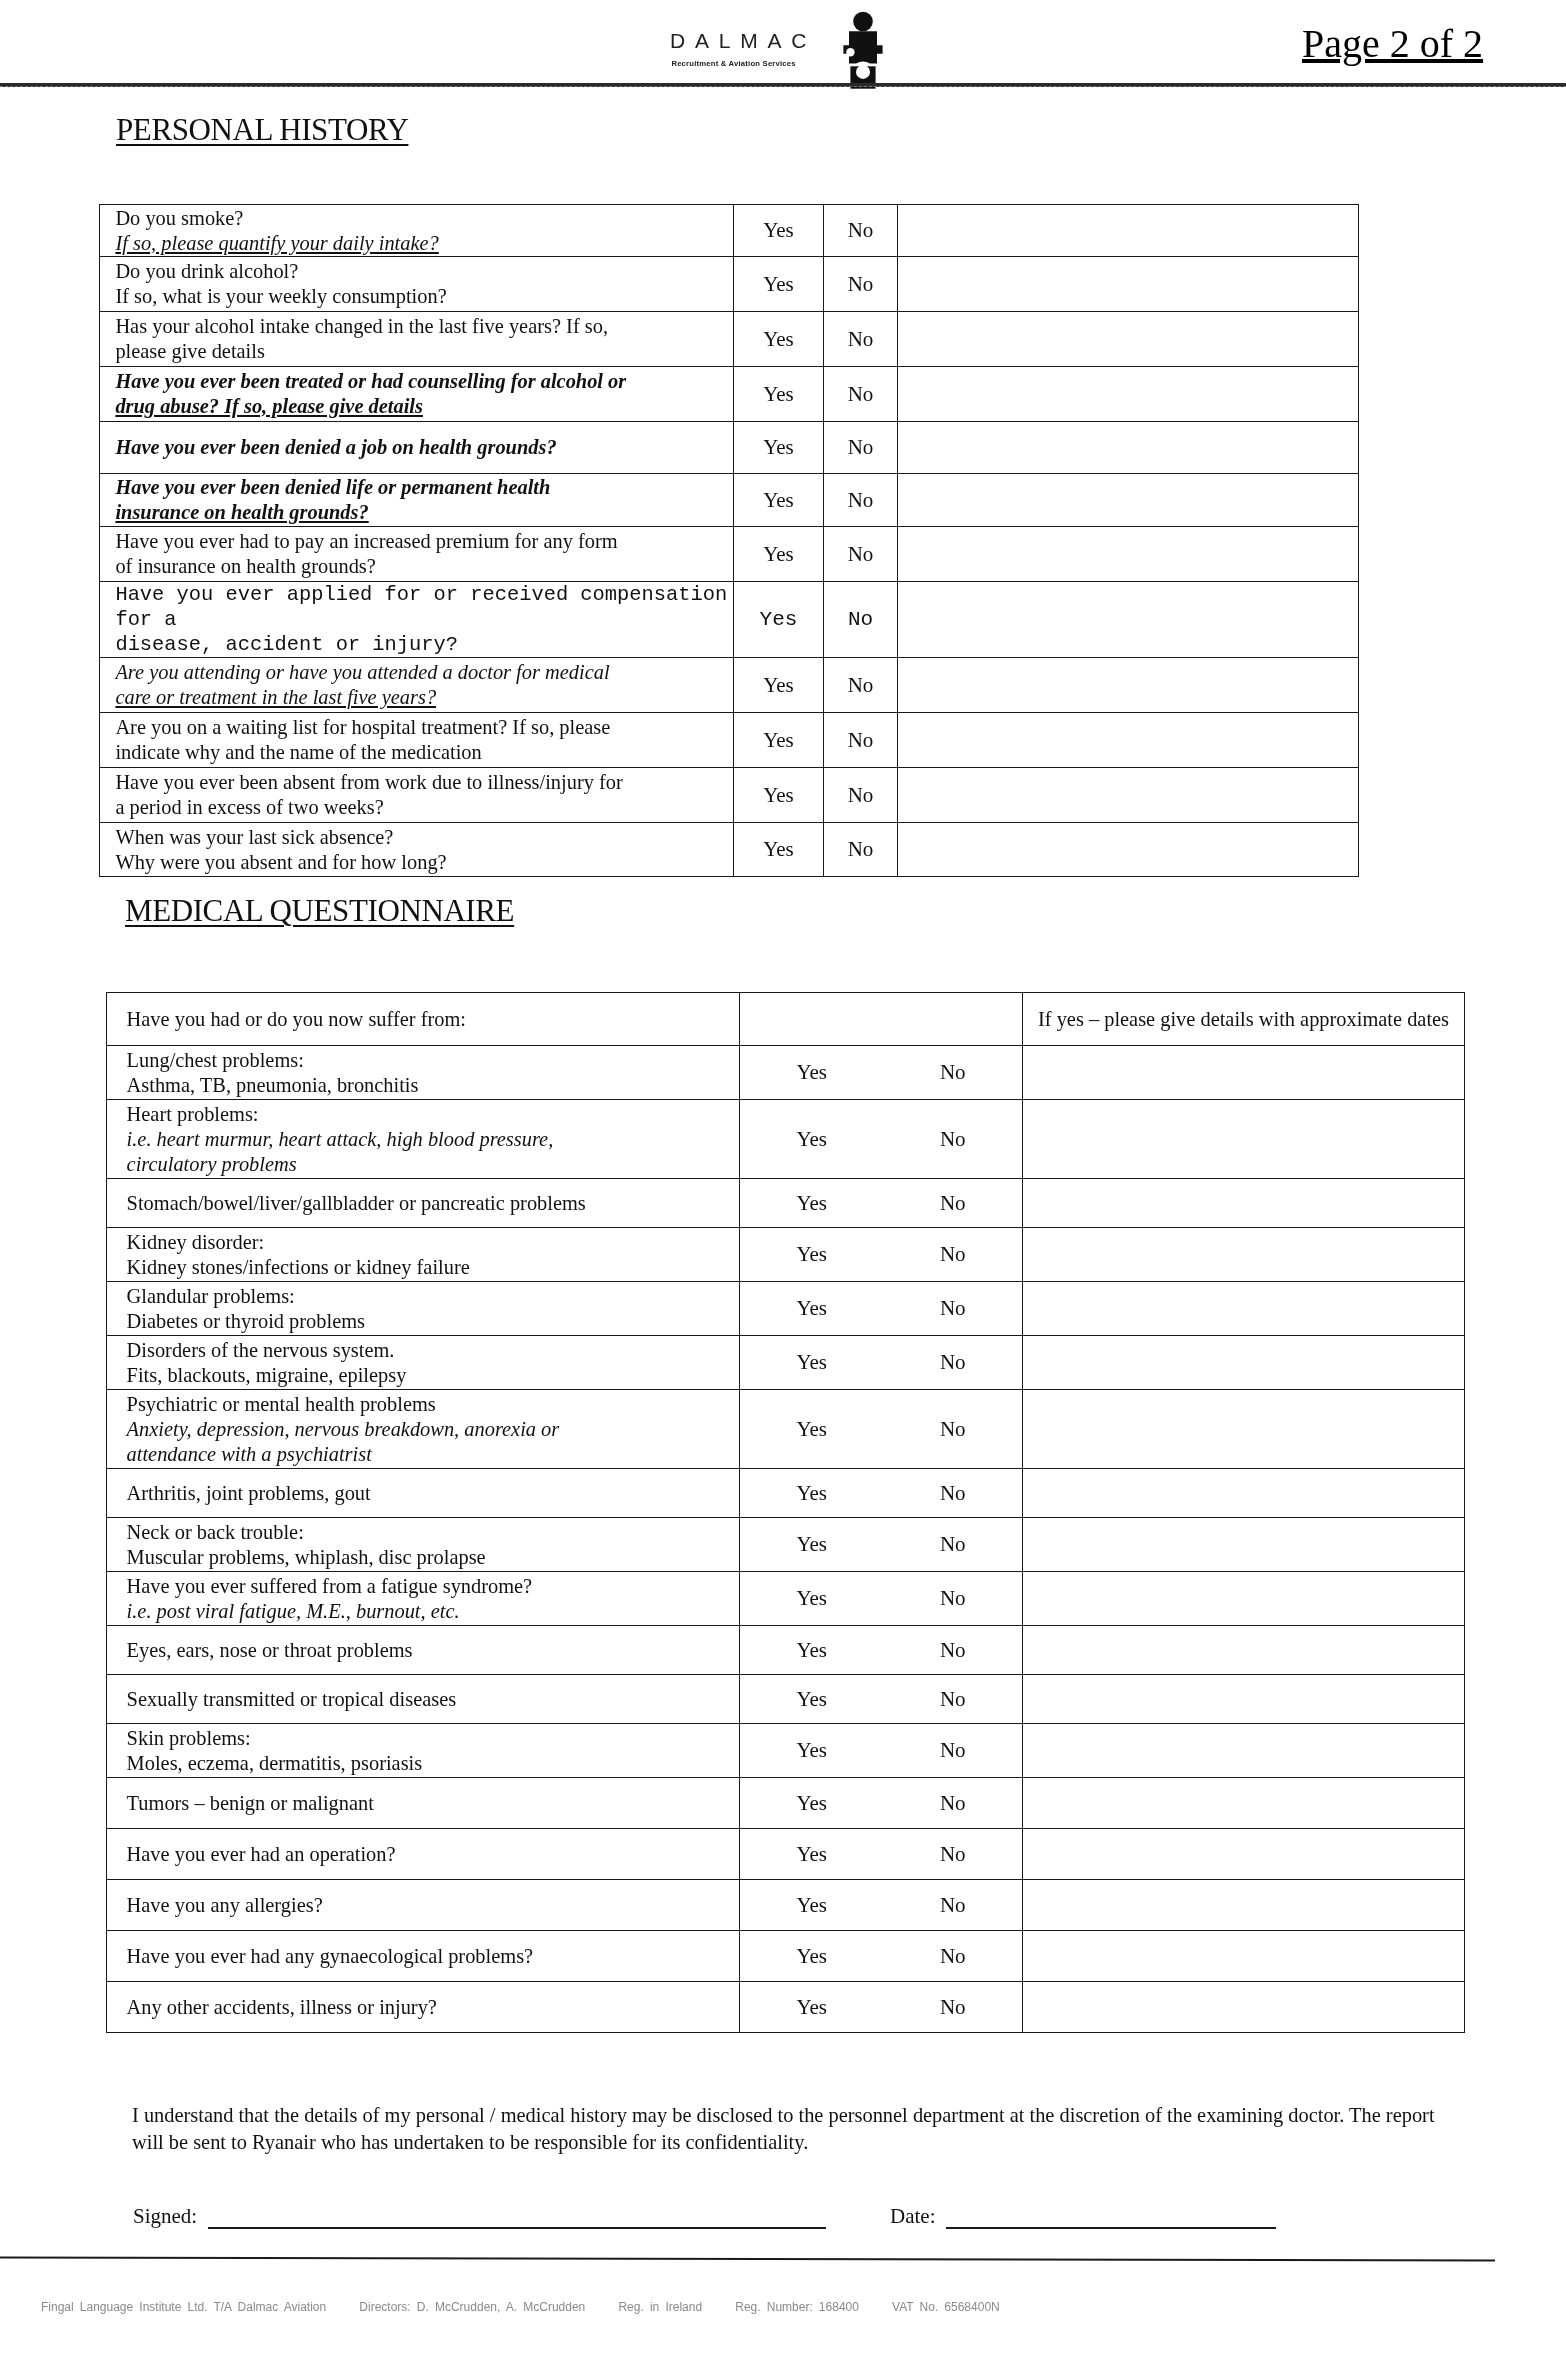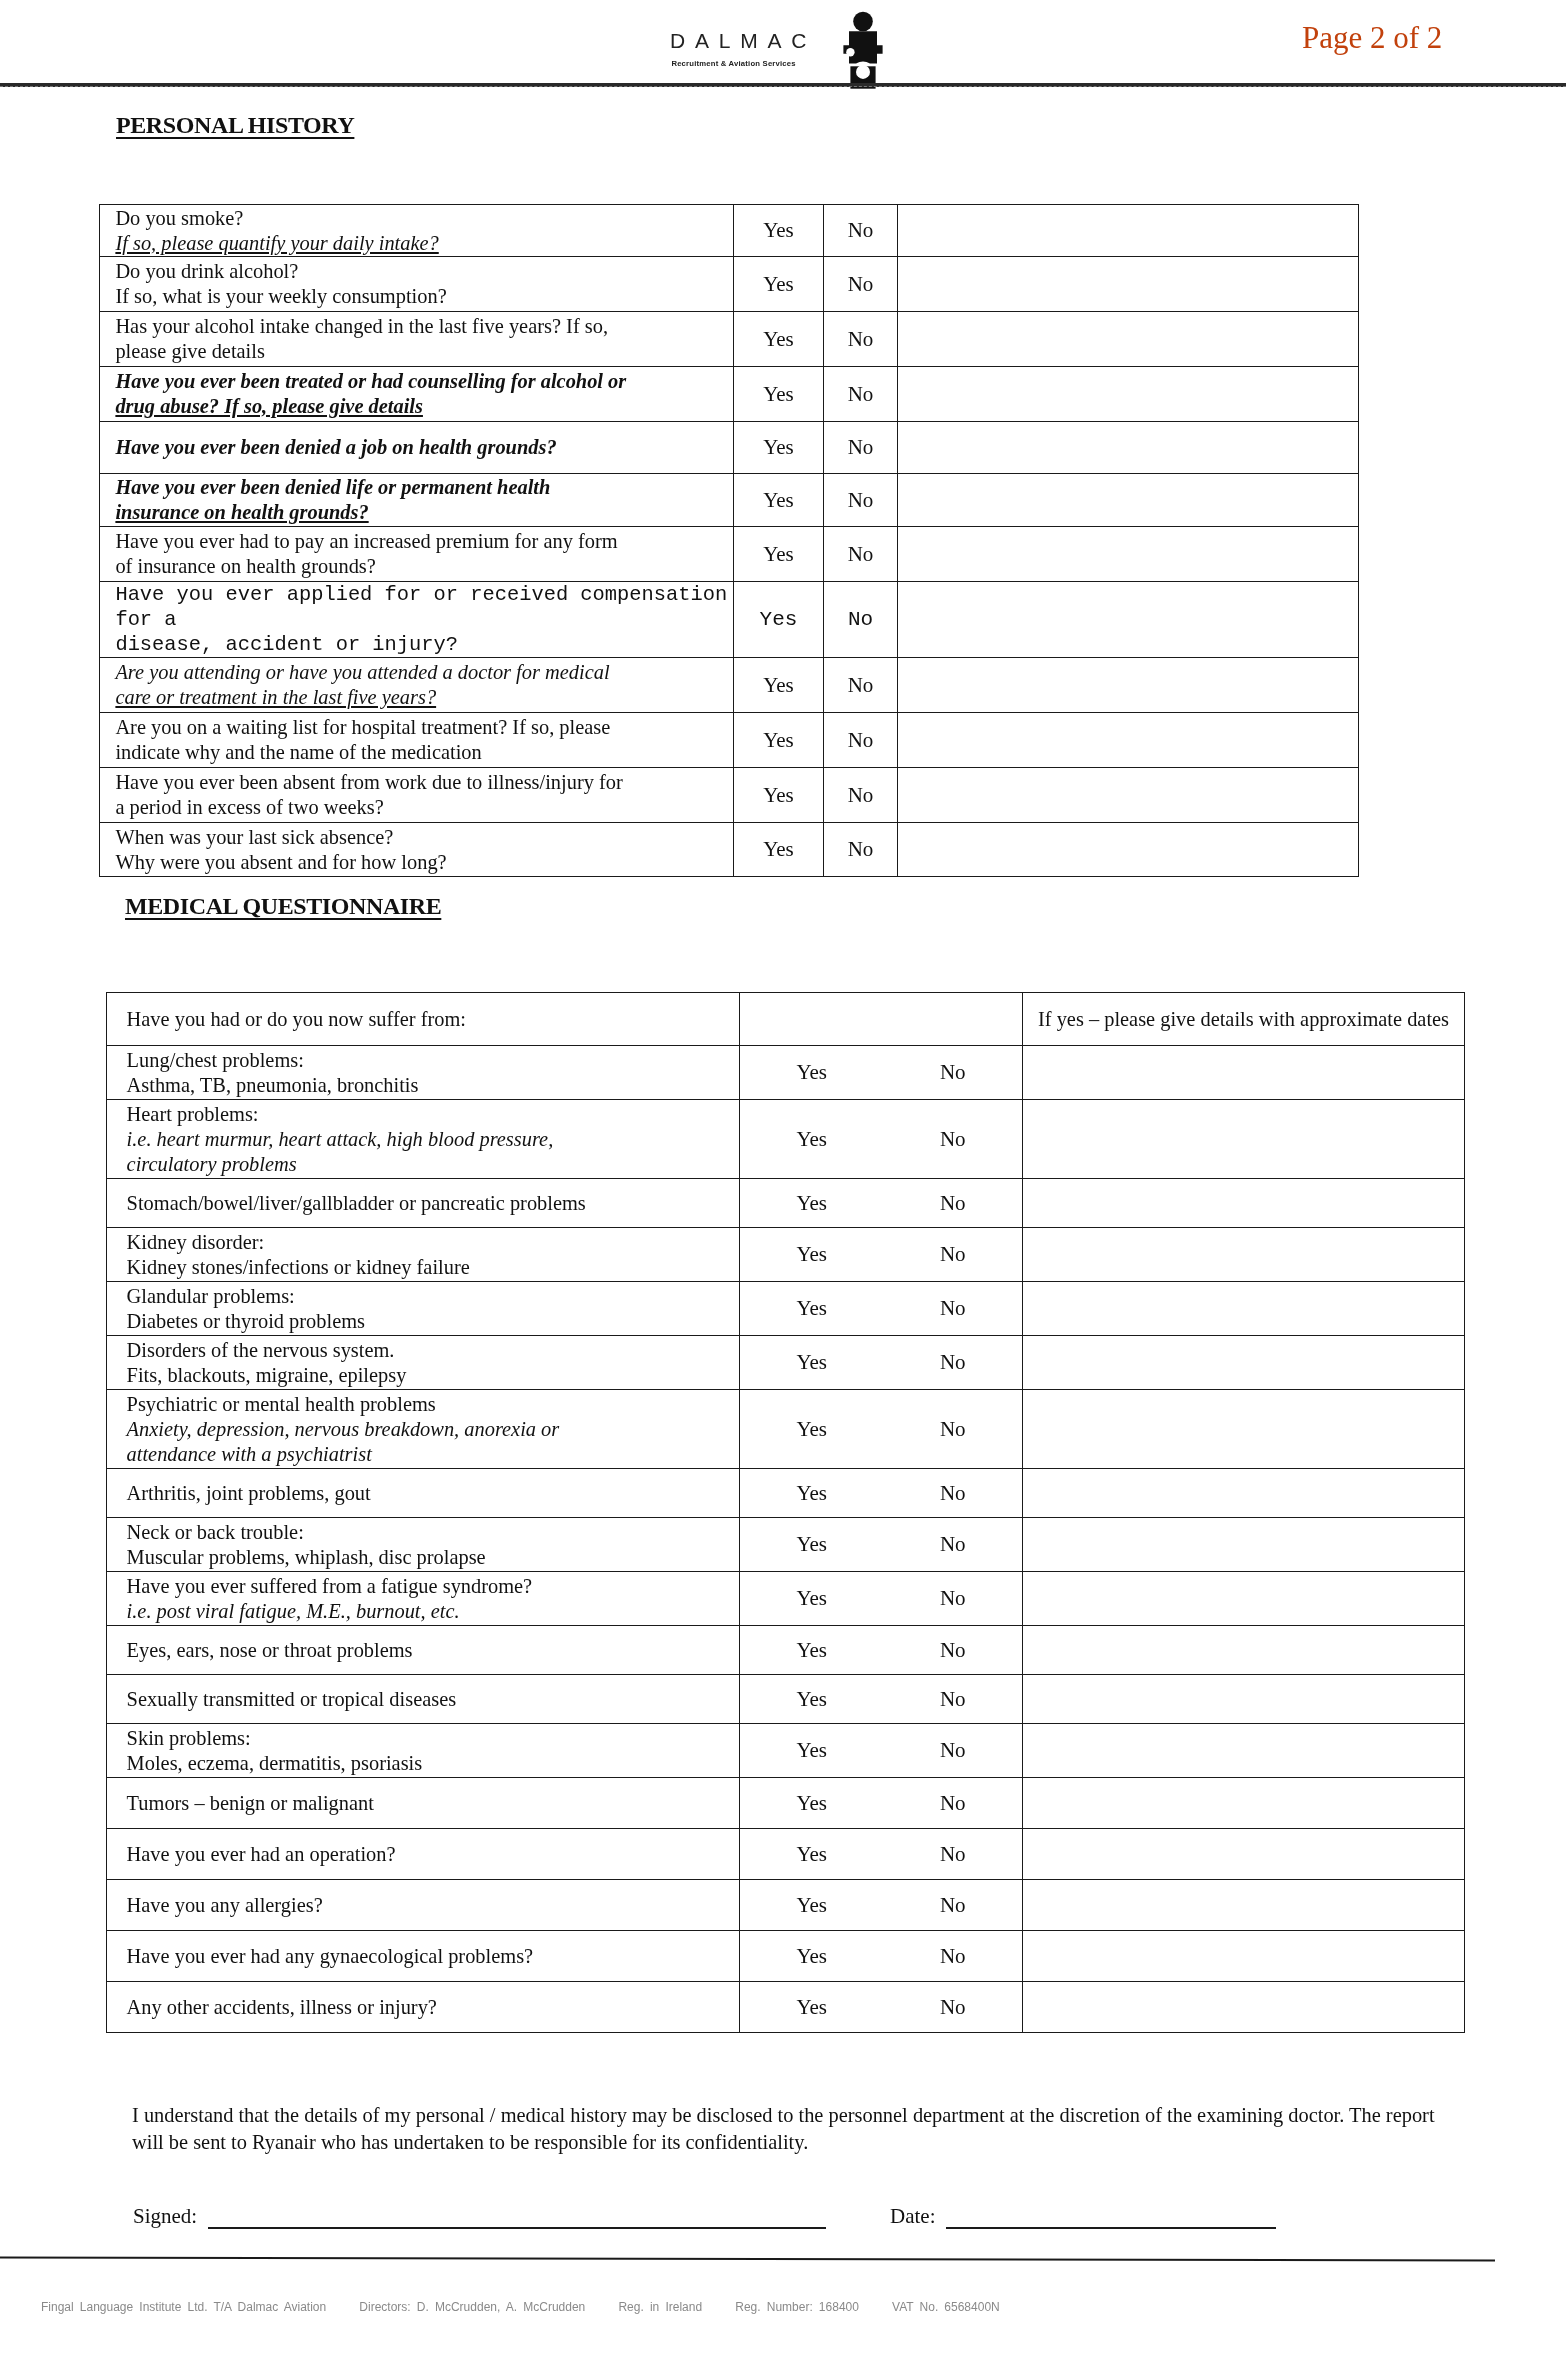--- a/index.html
+++ b/index.html
@@ -6,24 +6,24 @@
   body { width:1566px; height:2354px; position:relative; overflow:hidden;
          font-family:"Liberation Serif","DejaVu Serif",serif; color:#111; }
   .abs { position:absolute; }
   
   .logo-wrap { left:670px; top:9.8px; width:182px; height:77px; }
   .logo-text { position:absolute; left:0; top:19.6px; font-family:"Liberation Sans",sans-serif;
                font-size:21px; letter-spacing:9.8px; color:#222; }
   .logo-sub { position:absolute; left:1.4px; top:49px; font-family:"Liberation Sans",sans-serif;
               font-size:7.7px; font-weight:bold; color:#222; letter-spacing:0.2px; }
   .logo-mark { position:absolute; left:172px; top:0; width:42px; height:79px; }
-  .page-num { left:1302px; top:19.6px; font-size:31px; color:#c2410c; }
+  .page-num { left:1302px; top:19.6px; font-size:40px; text-decoration:underline; color:#000000; }
   .rule-top { left:0; top:83px; width:1566px; height:2.8px; background:#2a2a2a;
               border-bottom:0.7px dashed #777; }
-  .section-title { font-size:24px; font-weight:bold; text-decoration:underline;
+  .section-title { font-size:31px; font-weight:normal; text-decoration:underline;
                    text-decoration-thickness:2.1px; text-underline-offset:4.2px; letter-spacing:-0.4px; }
   
   table.form { position:absolute; border-collapse:collapse; }
   table.form td { border:1.8px solid #1a1a1a; font-size:20.4px; line-height:25px;
                   vertical-align:middle; padding:0 5.6px 0 15.4px; }
   table.form td.yn { text-align:center; padding:0; font-size:21px; }
   .it { font-style:italic; }
   .u { text-decoration:underline; }
   .ph td.q { height:51px; }
   .mq td.q { padding-left:19.6px; }

